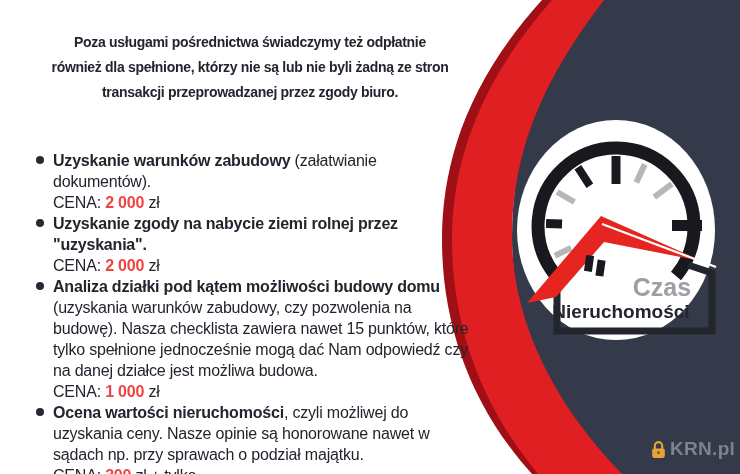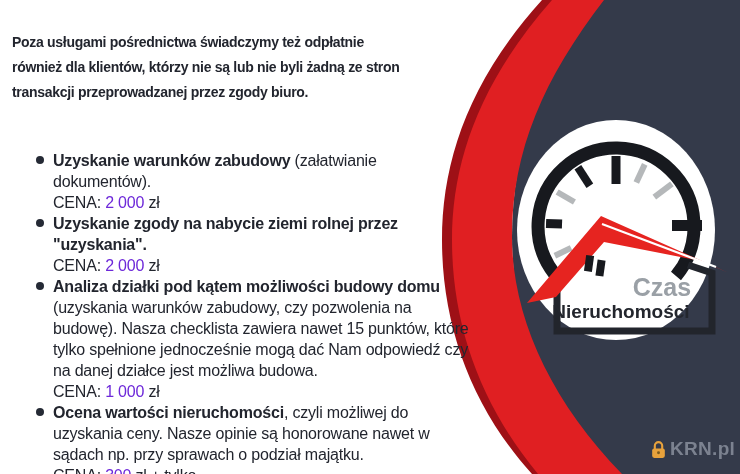--- a/index.html
+++ b/index.html
@@ -4,37 +4,37 @@
 <style>
   html,body{margin:0;padding:0;}
   body{
     width:740px;height:474px;position:relative;overflow:hidden;
     background:#ffffff;font-family:"Liberation Sans",sans-serif;
     -webkit-font-smoothing:antialiased;
   }
   .decor{position:absolute;left:0;top:0;width:740px;height:474px;}
   .content{position:absolute;left:0;top:0;width:500px;z-index:2;}
   .header{
-    margin:30px 0 0 12px;width:476px;text-align:left;
+    margin:30px 0 0 12px;width:476px;text-align:center;
     font-weight:bold;font-size:14px;line-height:25px;
     letter-spacing:-0.3px;color:#22252e;
   }
   .header div{white-space:nowrap;}
   .header .red-line{color:#c9303c;}
   .services{
     position:absolute;left:36px;top:150px;width:434px;
     font-size:16px;line-height:21px;letter-spacing:-0.2px;color:#22252e;z-index:2;
   }
   .service{display:flex;}
   .dot{
     width:8px;height:8px;border-radius:50%;background:#252a35;
     margin:6px 9px 0 0;flex:none;
   }
   .b{font-weight:bold;}
-  .price-num{color:#6d28d9;font-weight:normal;}
+  .price-num{color:#ef4444;font-weight:bold;}
   .watermark{
     position:absolute;left:651px;top:438px;z-index:4;
     display:flex;align-items:center;gap:4px;
   }
   .krn-text{
     font-size:19px;font-weight:bold;color:#7c8290;letter-spacing:0.3px;
   }
 </style>
 </head>
 <body>
@@ -72,21 +72,21 @@
     <rect x="597" y="259" width="8" height="16" fill="#17191e"></rect>
   </g>
 
   <text x="662" y="296" text-anchor="middle" font-family="Liberation Sans, sans-serif" font-size="25" font-weight="bold" fill="#9aa0a6">Czas</text>
   <text x="621" y="318" text-anchor="middle" font-family="Liberation Sans, sans-serif" font-size="19" font-weight="bold" fill="#23262d">Nieruchomości</text>
 </svg>
 
 <div class="content">
   <div class="header">
     <div>Poza usługami pośrednictwa świadczymy też odpłatnie</div>
-    <div>również dla klientów, którzy nie są lub nie byli żadną ze stron</div>
+    <div>również dla spełnione, którzy nie są lub nie byli żadną ze stron</div>
     <div>transakcji przeprowadzanej przez zgody biuro.</div>
   </div>
 </div>
 
 <div class="services">
 
   <div class="service">
     <span class="dot"></span>
     <div>
       <div><span class="b">Uzyskanie warunków zabudowy</span><span> (załatwianie dokumentów).</span></div>

